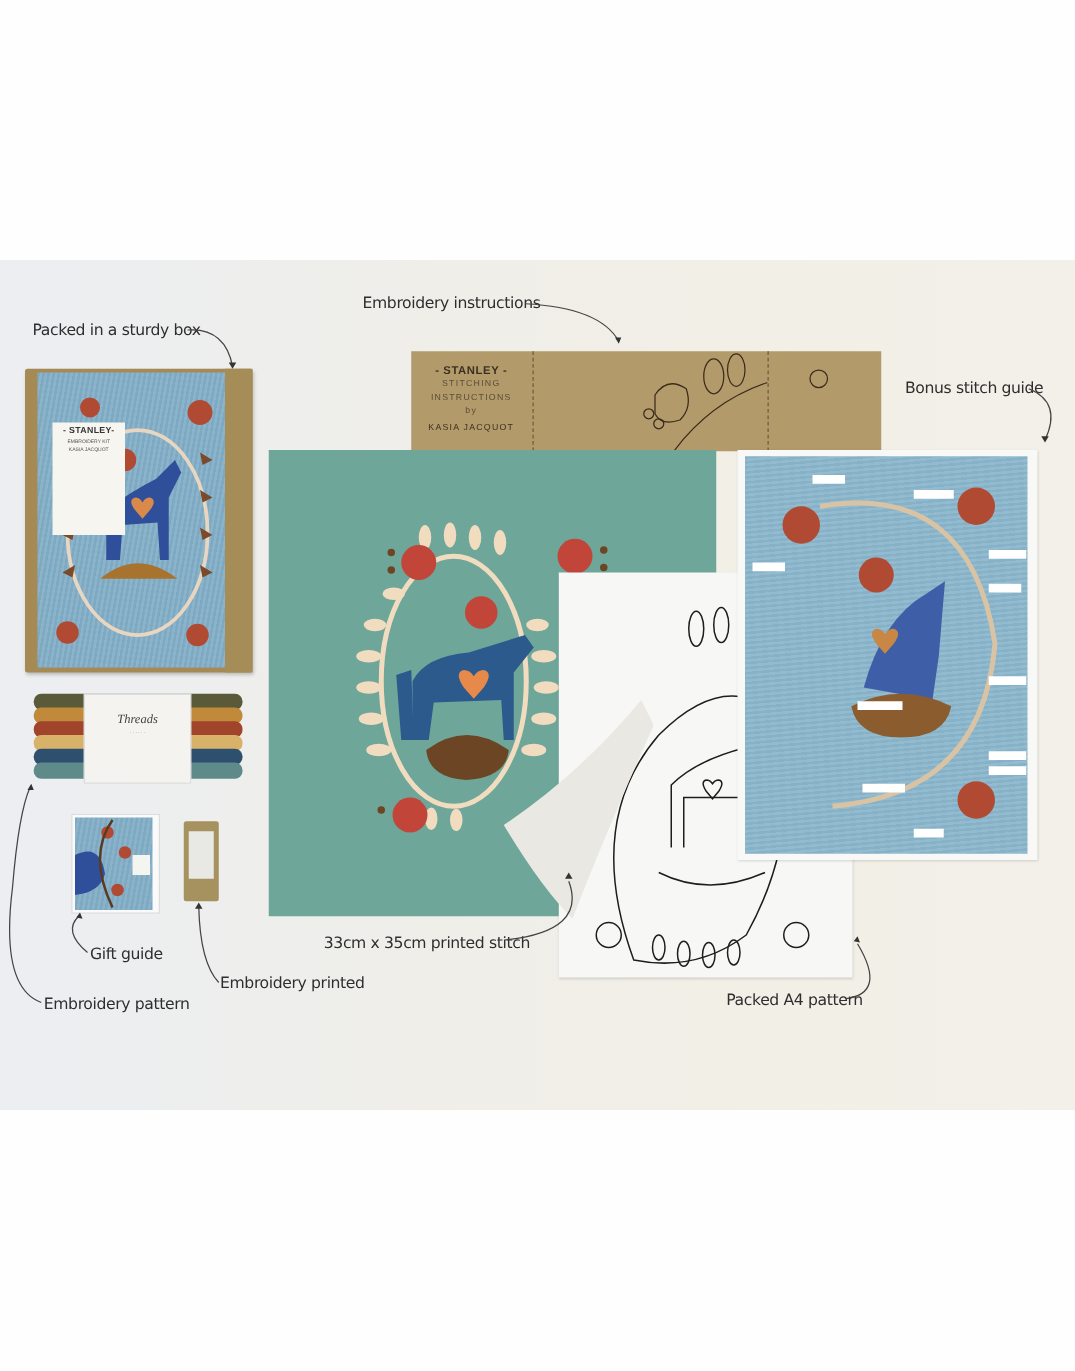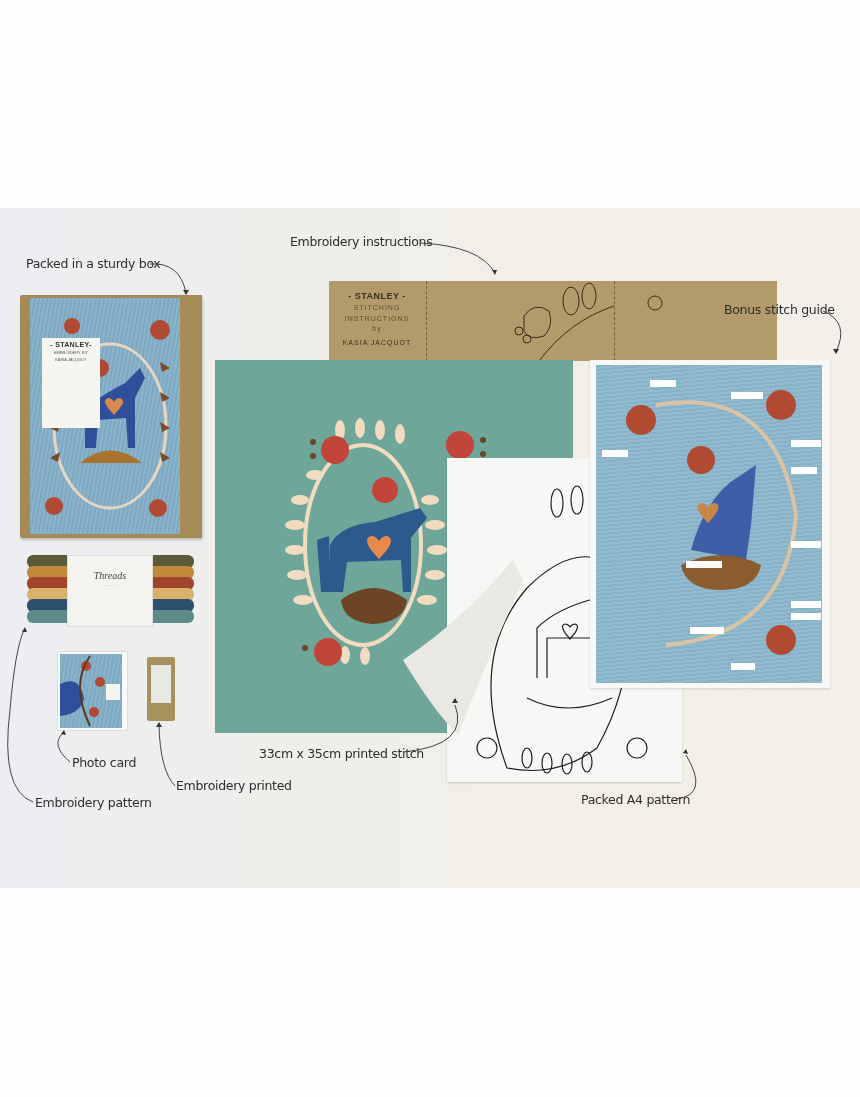--- a/index.html
+++ b/index.html
@@ -32,21 +32,21 @@
   .wrap .s{font-size:3.5px;color:#666;margin-top:3px}
 
   
   .giftcard{left:57px;top:651px;width:71px;height:80px;background:#fafafa;border:1px solid #ddd}
   .giftcard .art{position:absolute;left:2px;top:2px;width:62px;height:74px;
     background:repeating-linear-gradient(100deg,#7ea9c2 0 2px,#8ab2c9 2px 4px)}
   .needle{left:147px;top:657px;width:28px;height:64px;background:#a6925e;border-radius:2px}
   .needle .lbl{position:absolute;left:4px;top:8px;width:20px;height:38px;background:#e8e8e4}
 
   
-  .instr{left:329px;top:281px;width:448px;height:80px;background:#b39a6a}
+  .instr{left:329px;top:281px;width:376px;height:80px;background:#b39a6a}
   .instr .col1{position:absolute;left:0;top:0;width:96px;height:80px;text-align:center;padding-top:10px;color:#3a3022}
   .instr .t{font-weight:bold;font-size:9px;letter-spacing:.5px}
   .instr .s{font-size:7px;letter-spacing:1px;color:#5a4d36;line-height:9px;margin-top:2px}
   .instr .a{font-size:7px;letter-spacing:1px;margin-top:6px}
   .instr .dash{position:absolute;top:0;bottom:0;border-left:1px dashed #6d5c3f}
 
   
   .linen{left:215px;top:360px;width:358px;height:373px;background:#6ea79a}
   
   .pattern{left:447px;top:458px;width:235px;height:324px;background:#f7f7f5;
@@ -253,21 +253,21 @@
     <div class="tag" style="left:94px;top:262px;width:34px"></div>
     <div class="tag" style="left:135px;top:298px;width:24px"></div>
   </div>
 </div>
 
 <div class="callout" style="left:26px;top:256px">Packed in a sturdy box</div>
 <div class="callout" style="left:290px;top:234px">Embroidery instructions</div>
 <div class="callout" style="left:724px;top:302px">Bonus stitch guide</div>
 <div class="callout" style="left:259px;top:746px">33cm x 35cm printed stitch</div>
 <div class="callout" style="left:581px;top:792px">Packed A4 pattern</div>
-<div class="callout" style="left:72px;top:755px">Photo card</div>
+<div class="callout" style="left:72px;top:755px">Gift guide</div>
 <div class="callout" style="left:176px;top:778px">Embroidery printed</div>
 <div class="callout" style="left:35px;top:795px">Embroidery pattern</div>
 
 <svg class="arrows" viewBox="0 0 860 1097">
   <g fill="none" stroke="#444" stroke-width="1">
     <path d="M150 264 Q180 262 186 293"></path>
     <path d="M420 243 Q480 246 495 273"></path>
     <path d="M823 311 Q850 322 836 352"></path>
     <path d="M404 752 Q470 745 455 705"></path>
     <path d="M676 799 Q710 795 686 755"></path>

